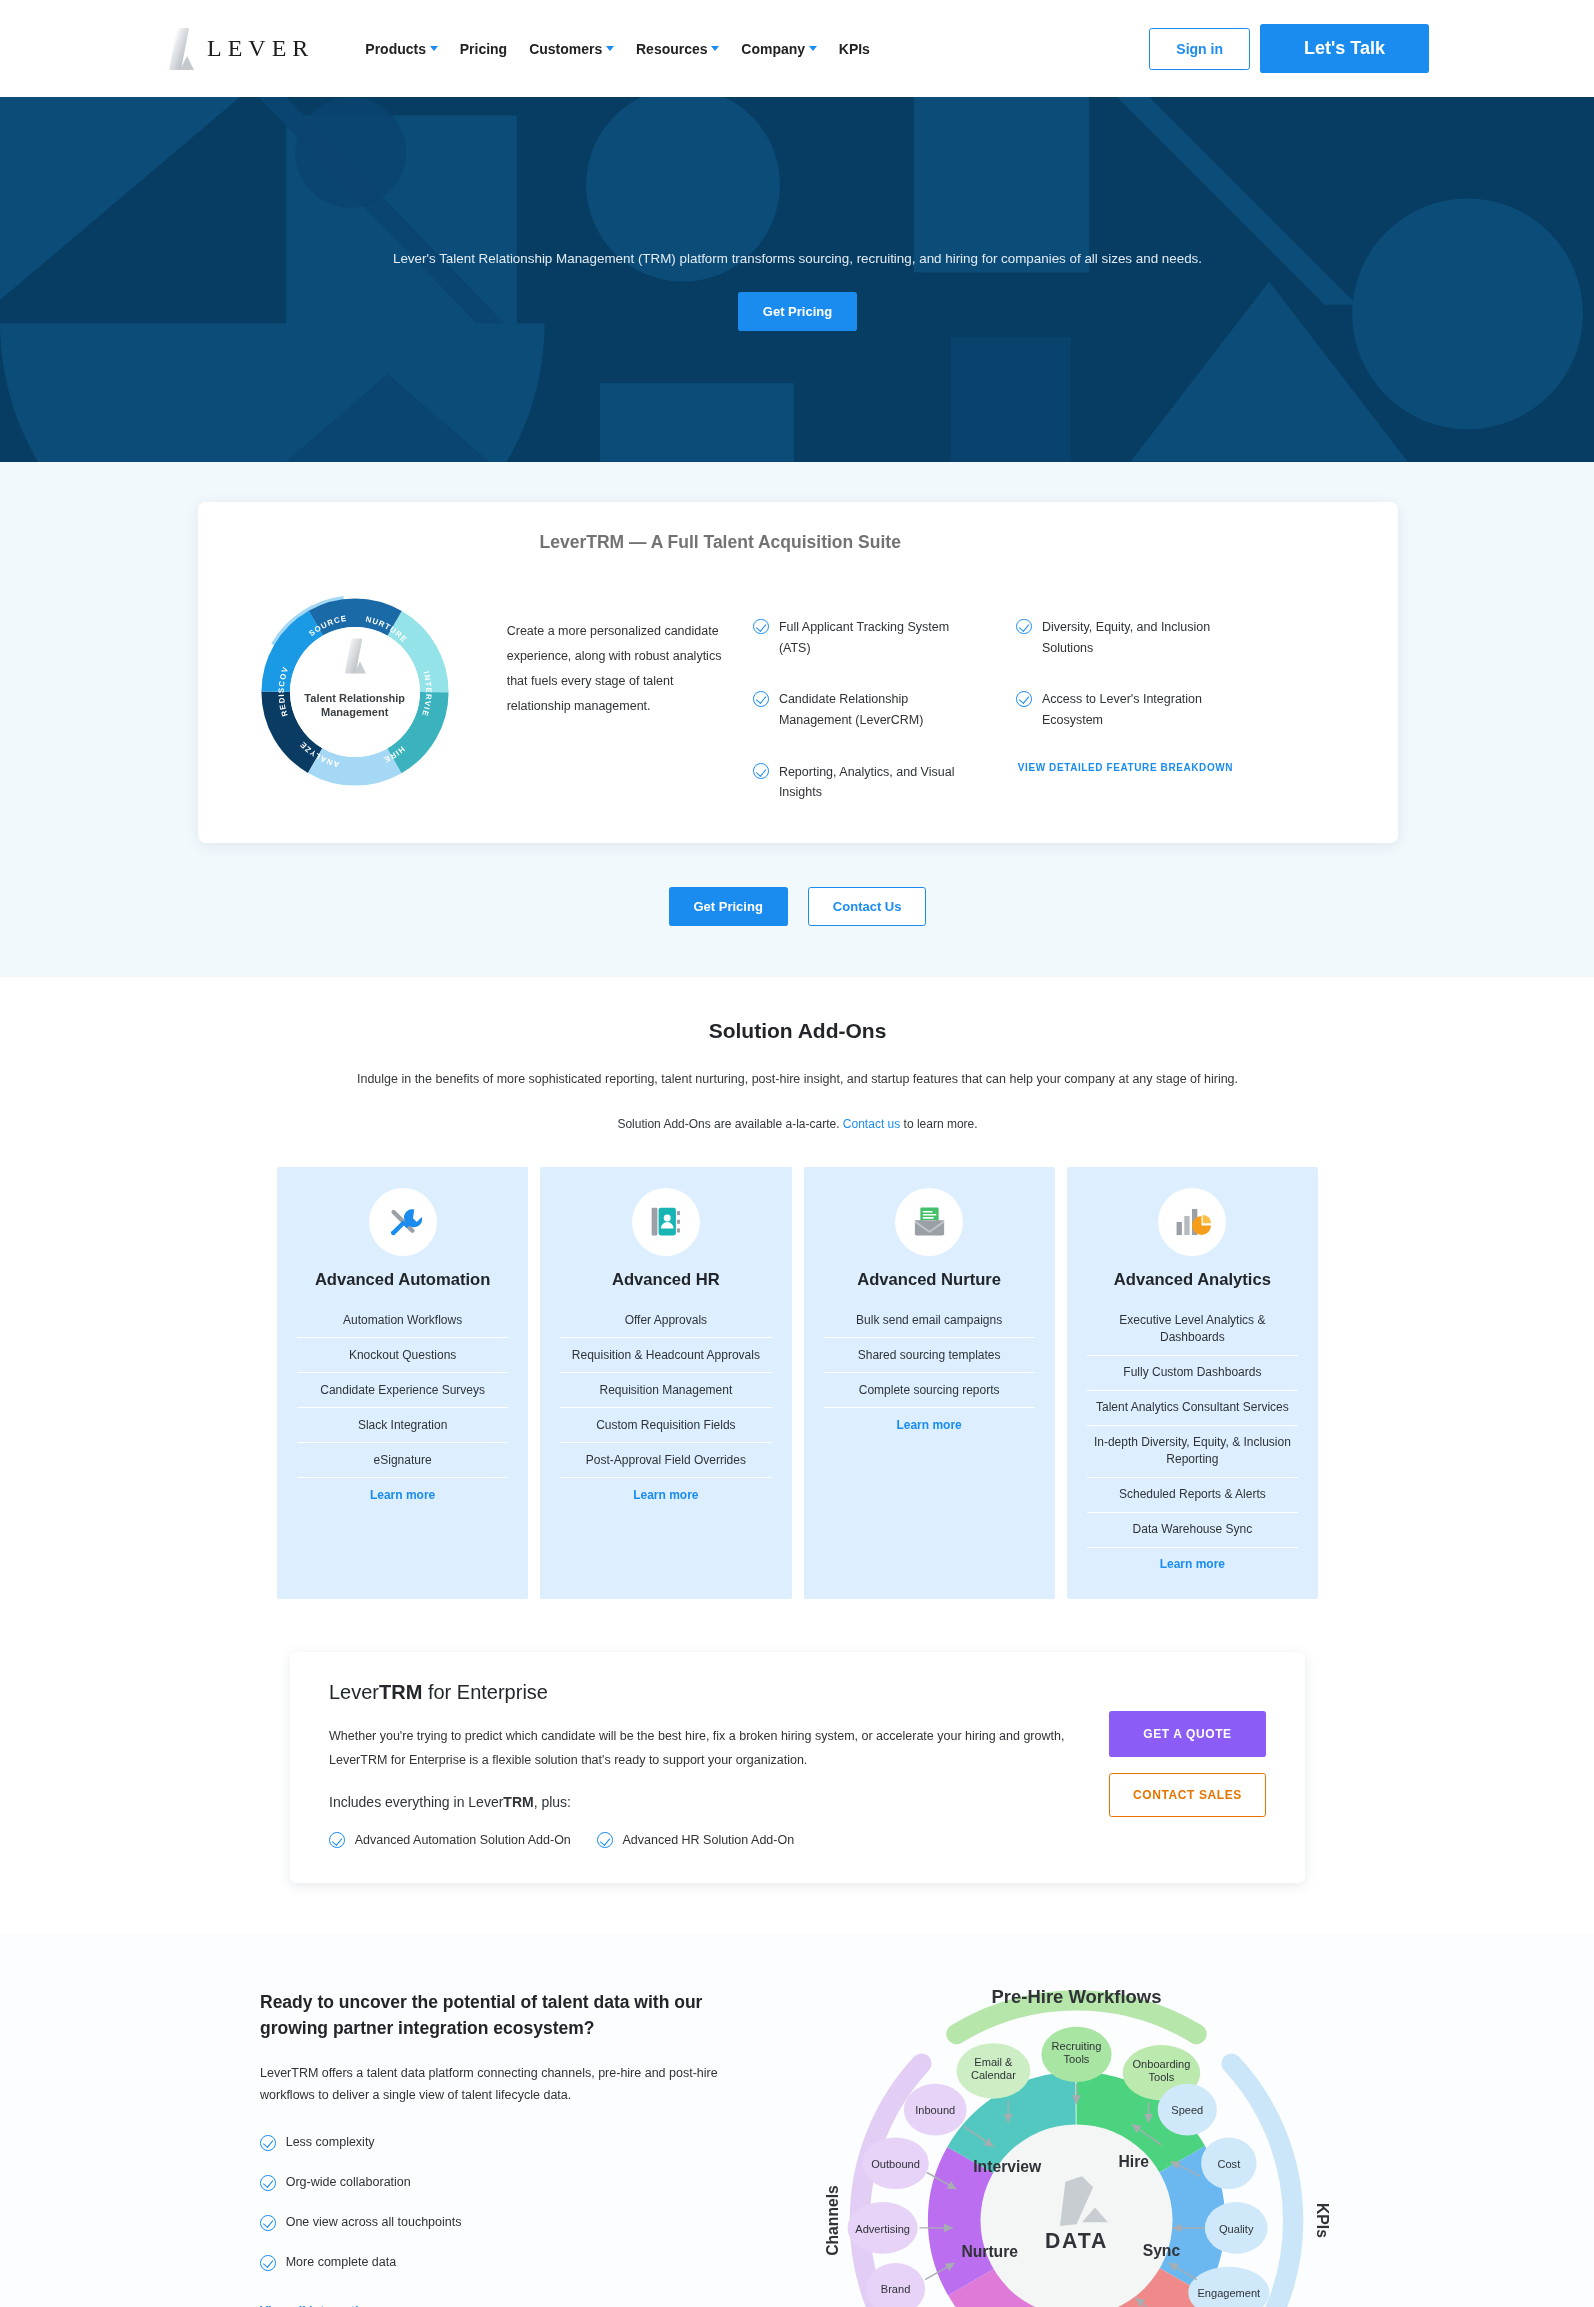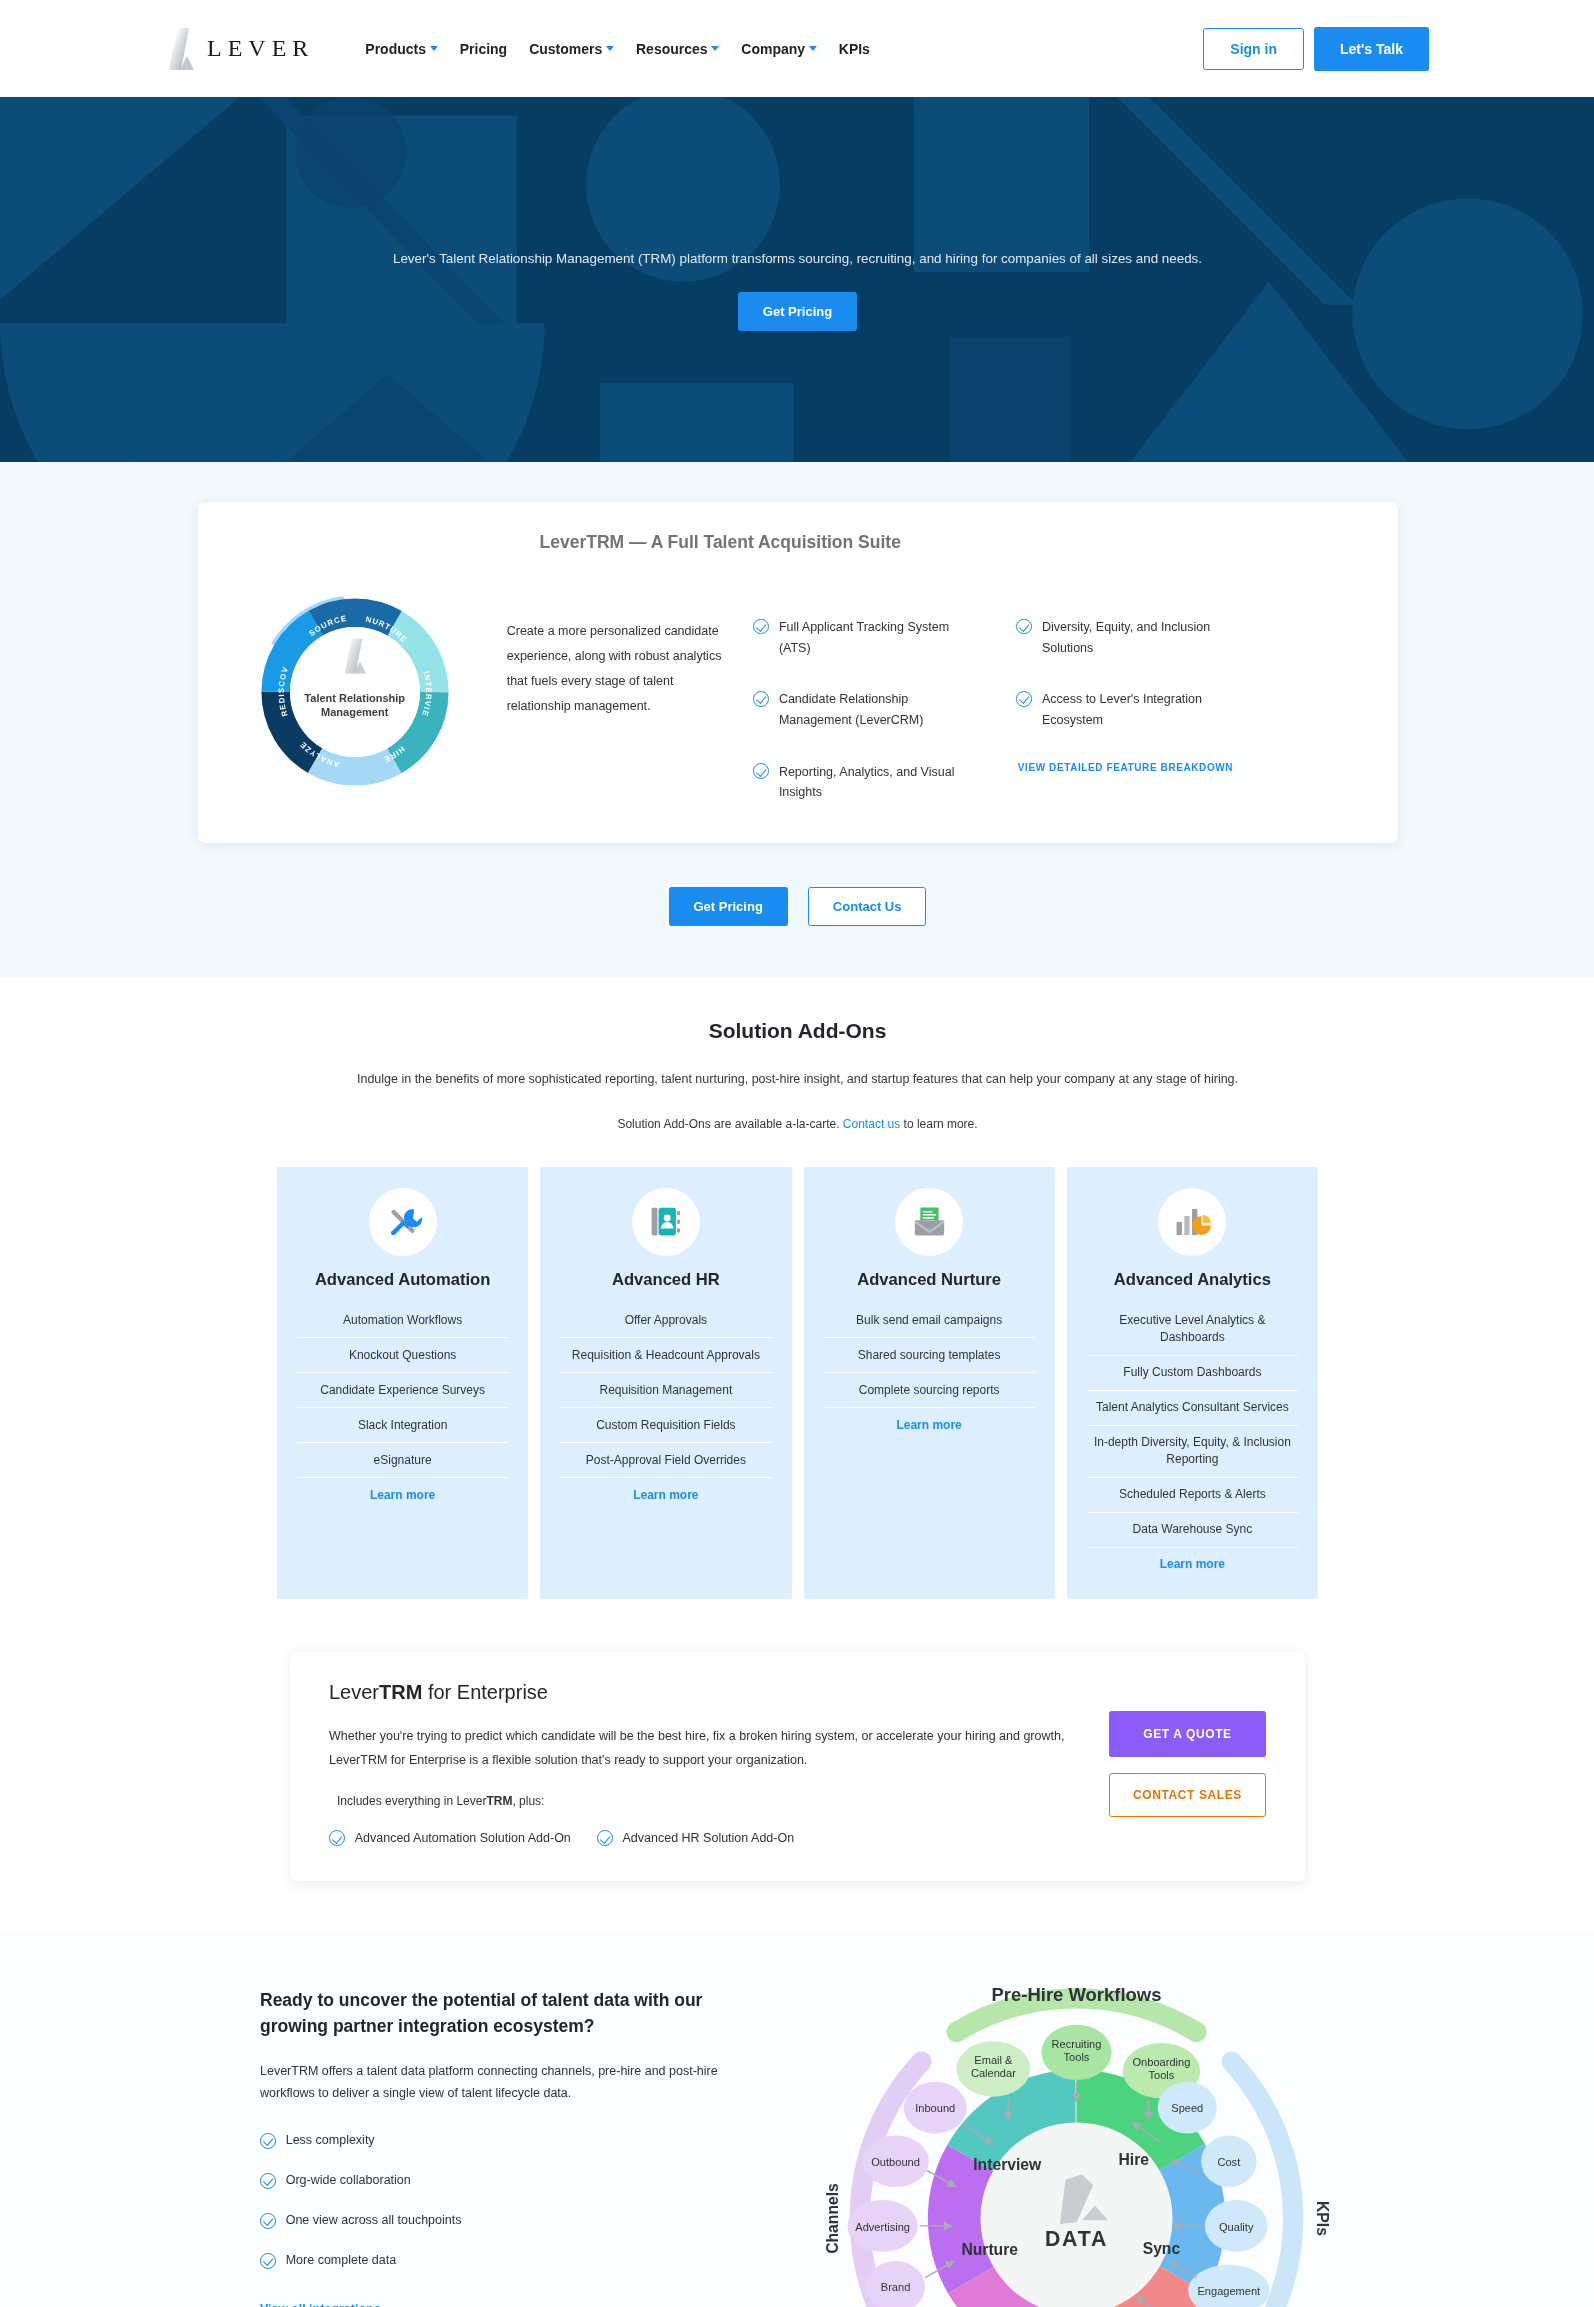--- a/index.html
+++ b/index.html
@@ -38,22 +38,22 @@
     font-size: 14px; color: #222; font-weight: 700; display: flex; align-items: center; gap: 3.7px;
     cursor: pointer; white-space: nowrap;
   }
   .caret { display:inline-block; width:0;height:0;border-left:4.2px solid transparent;border-right:4.2px solid transparent;border-top:5px solid #1a8cf0; }
   .nav-right { margin-left: auto; display: flex; align-items: center; gap: 10px; }
   .btn-outline-blue {
     border: 1.8px solid #1a8cf0; color: #1a8cf0; background: #fff; font-size: 14px;
     font-weight: 700; padding: 12px 26px; border-radius: 2.8px; cursor: pointer; white-space:nowrap;
   }
   .btn-blue {
-    background: #1a8cf0; color: #fff; font-size: 14px; font-weight: 700;
-    padding: 14px 26px; border-radius: 2.8px; border: none; cursor: pointer; white-space:nowrap;
+    background: #1a8cf0; color: #fff; font-size: 18px; font-weight: 700;
+    padding: 14px 44px; border-radius: 2.8px; border: none; cursor: pointer; white-space:nowrap;
   }
 
   
   .hero {
     position: relative; background: #073d63; height: 365px; overflow: hidden;
     display: flex; flex-direction: column; align-items: center; justify-content: center;
   }
   .hero-pattern { position: absolute; inset: 0; opacity: 1; }
   .hero-inner { position: relative; z-index: 2; text-align: center; width: 1181px; }
   .hero h1 { color: #fff; font-size: 40px; font-weight: 700; line-height: 1.22; letter-spacing:-0.2px; }
@@ -142,21 +142,21 @@
   
   .ent-wrap { background:#fff; padding: 25px 0 51px; display:flex; justify-content:center; }
   .ent-card {
     width: 1015px; background:#fff; border-radius: 6.5px; box-shadow: 0 2.3px 12px rgba(18,50,80,.10);
     padding: 29px 39px 32px; display:flex; gap:0;
   }
   .ent-left { flex: 1; }
   .ent-left h3 { font-size: 20px; font-weight: 400; color:#23272b; }
   .ent-left h3 b { font-weight: 800; }
   .ent-left p { font-size: 12.5px; line-height:1.95; color:#2f3337; margin-top: 19.4px; max-width: 757px; }
-  .ent-plus { font-size:12px; color:#2f3337; margin-top: 22px; margin-left: 8px; }
+  .ent-plus { font-size:14px; color:#2f3337; margin-top: 22px; }
   .ent-plus b { font-weight: 800; }
   .ent-checks { display:flex; gap: 26px; margin-top: 20px; }
   .ent-checks .feat-item { margin-bottom:0; }
   .ent-right { width: 157px; flex:none; display:flex; flex-direction:column; gap: 16.6px; align-items:flex-end; padding-top: 30px; }
   .btn-orange {
     background:#8b5cf6; color:#fff; border:none; border-radius:2.8px; font-size:12px; font-weight:700;
     letter-spacing:0.6px; padding: 15.7px 0; width: 157px; cursor:pointer;
   }
   .btn-orange-outline {
     background:#fff; color:#e87400; border:1.8px solid #e87400; border-radius:2.8px; font-size:12px; font-weight:700;

